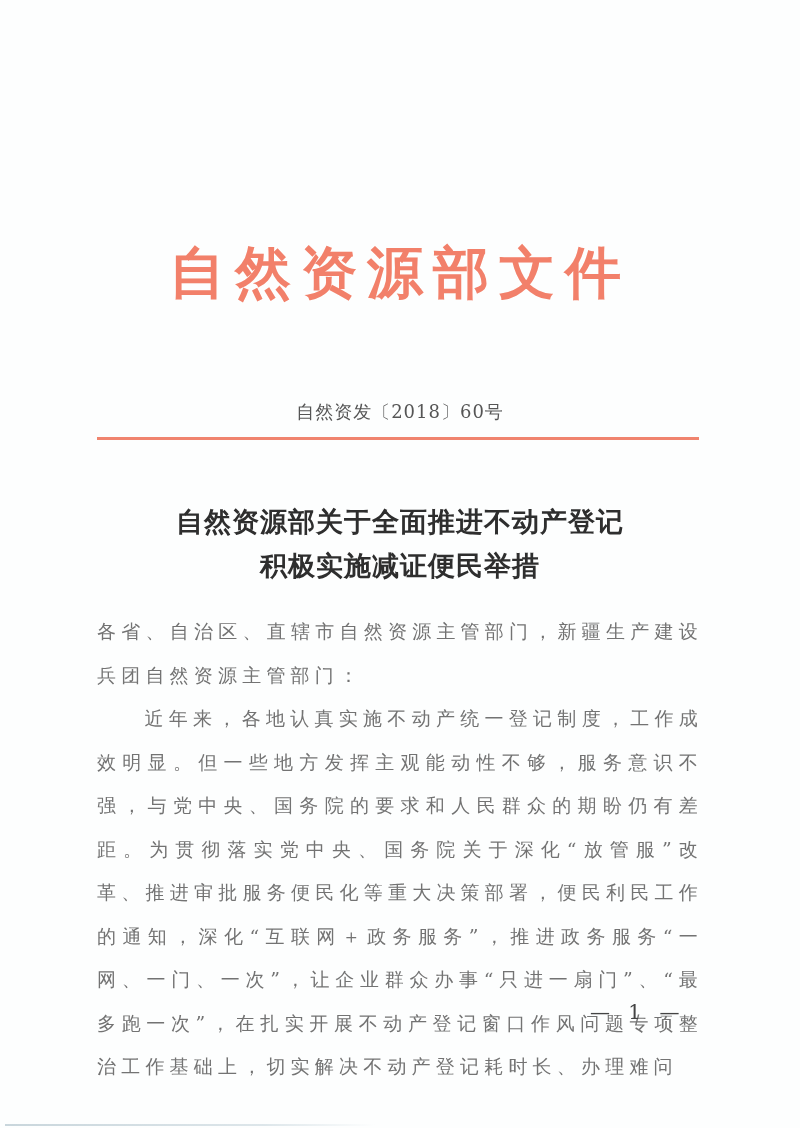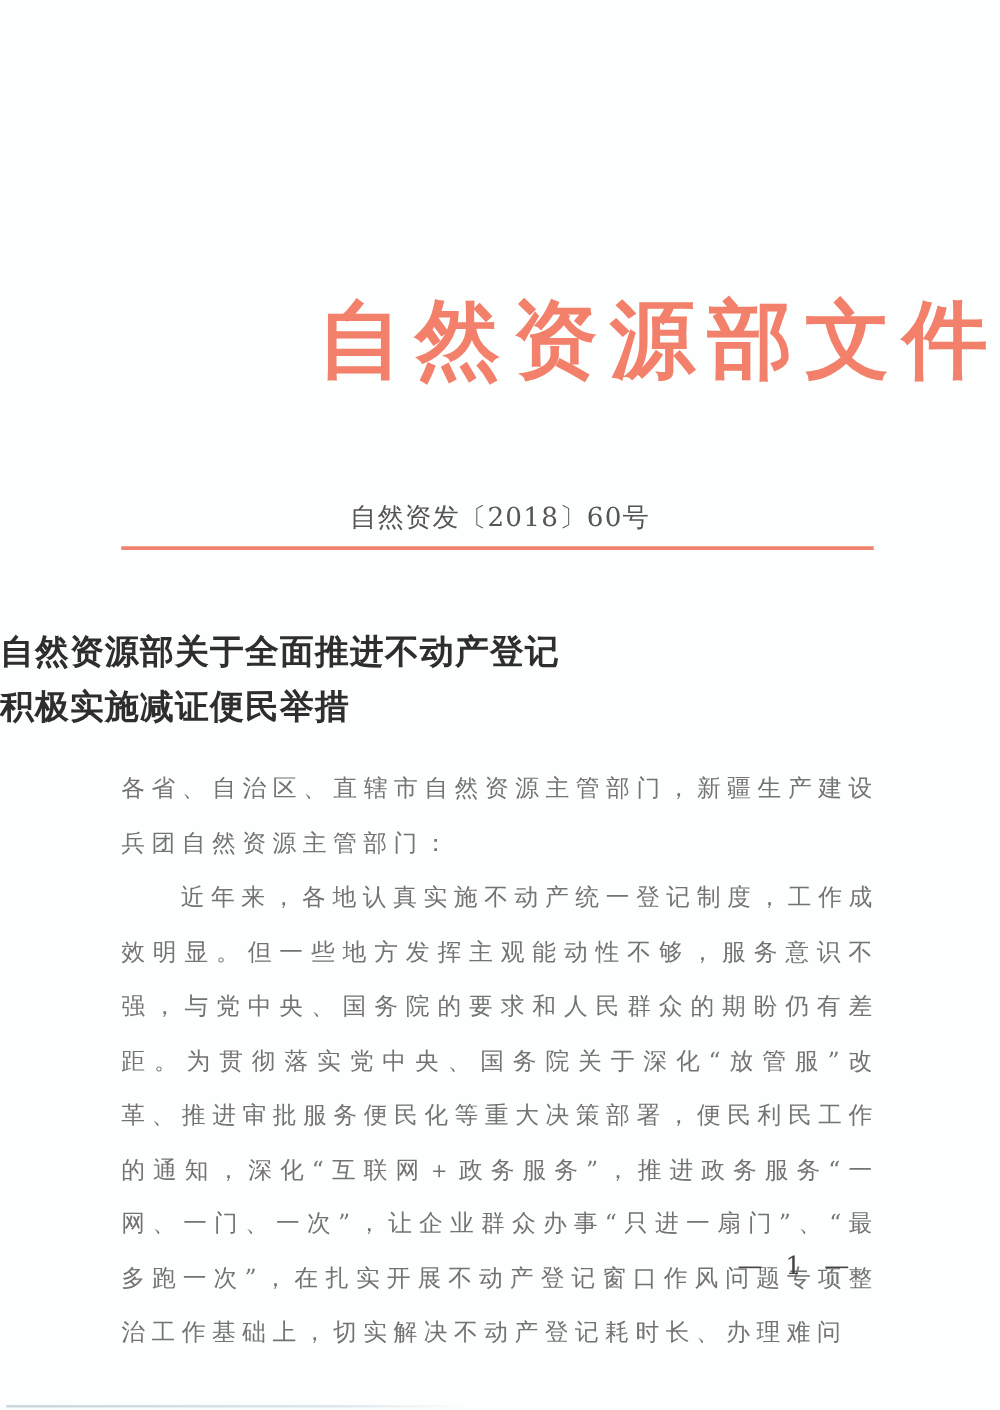--- a/index.html
+++ b/index.html
@@ -24,50 +24,50 @@
     .scan-edge-bottom {
       position: absolute;
       left: 5px; bottom: 2px;
       width: 370px; height: 2px;
       background: linear-gradient(90deg, #c9d6dc, #dde6ea 70%, rgba(230,236,238,0));
     }
     .header-title {
       position: absolute;
       left: 0; width: 800px;
       top: 232px;
-      text-align: right;
+      text-align: center;
       font-family: "DejaVu Serif", "Liberation Serif", serif;
-      font-size: 68px;
+      font-size: 56px;
       font-weight: bold;
       letter-spacing: 10px;
       color: #f2806a;
       line-height: 80px;
     }
     .doc-number {
       position: absolute;
       left: 0; width: 800px;
       top: 400px;
       text-align: center;
-      font-size: 21px;
+      font-size: 18px;
       color: #555;
       letter-spacing: 1px;
     }
     .red-rule {
       position: absolute;
       left: 97px;
       top: 437px;
       width: 602px;
       height: 3px;
       background: #f0846e;
     }
     .doc-title {
       position: absolute;
       left: 0; width: 800px;
       top: 500px;
-      text-align: left;
+      text-align: center;
       font-size: 27px;
       font-weight: bold;
       color: #2e2e2e;
       line-height: 44px;
       letter-spacing: 1px;
     }
     .doc-title div { white-space: nowrap; }
     .body-text {
       position: absolute;
       left: 97px;

